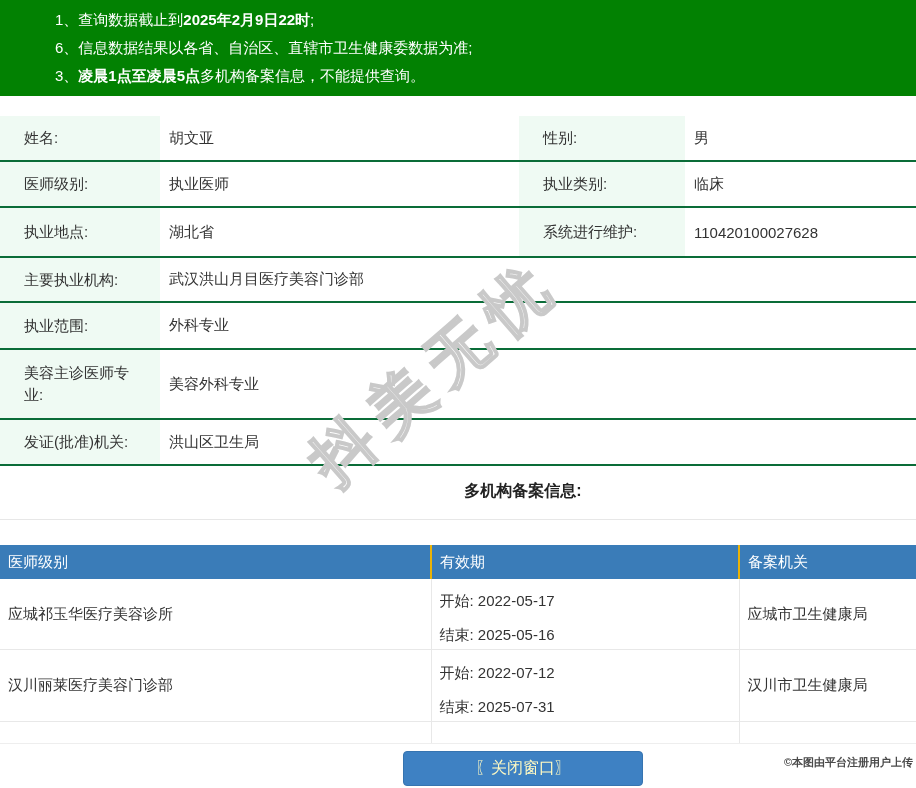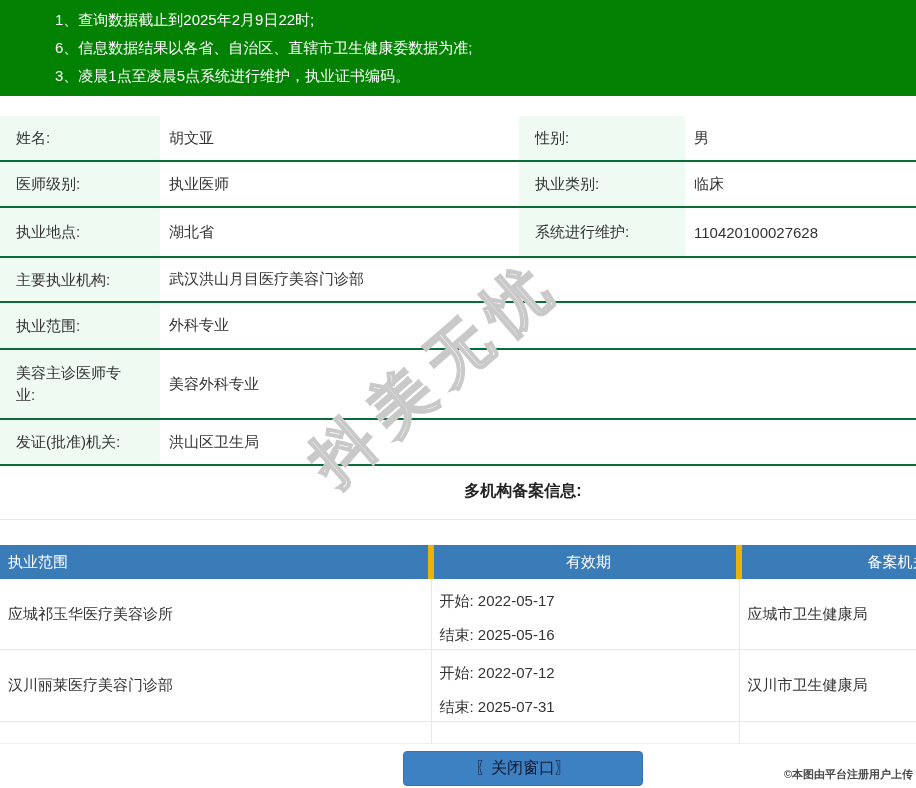--- a/index.html
+++ b/index.html
@@ -14,32 +14,32 @@
   
   .notices {
     box-sizing: border-box;
     height: 96px;
     background: #028102;
     color: #ffffff;
     padding: 6px 0 0 55px;
     font-size: 15px;
     line-height: 28px;
   }
-  .notices b { font-weight: 400; text-align: right; }
+  .notices b { font-weight: 700; text-align: right; }
 
   
   table.t1 {
     width: 1046px;
     border-collapse: collapse;
     font-size: 15px;
     color: #333333;
     margin-top: 20px;
   }
   table.t1 td { border-bottom: 2px solid #0a6c38; vertical-align: middle; }
-  table.t1 td.lbl { background: #effaf3; padding-left: 16px; }
+  table.t1 td.lbl { background: #effaf3; padding-left: 24px; }
   table.t1 td.val { padding-left: 9px; }
   .lbl-in { display: inline-block; max-width: 116px; line-height: 22px; vertical-align: middle; }
 
   
   .records-title {
     margin-top: 16px;
     width: 1046px;
     text-align: center;
     font-size: 16px;
     font-weight: 700;
@@ -53,37 +53,37 @@
     width: 1046px;
     height: 198px;
     overflow: hidden;
     border-bottom: 1px solid #eeeeee;
   }
   table.t2 { width: 1046px; border-collapse: collapse; font-size: 15px; color: #333333; }
   table.t2 thead td {
     background: #3a7cb8; color: #ffffff;
     height: 32px; padding-left: 8px;
   }
-  table.t2 thead td.sep { border-left: 6px solid #eab308; text-align: center; }
+  table.t2 thead td.sep { border-left: 2px solid #eab308; }
   table.t2 tbody td {
     border-bottom: 1px solid #e8e8e8;
     vertical-align: middle;
     padding-left: 8px;
   }
   table.t2 tbody td.sep { border-left: 1px solid #e8e8e8; }
   .vline { display: block; line-height: 26px; margin-top: 8px; }
 
   
   .btnrow { margin-top: 7px; width: 1046px; text-align: center; }
   .close-btn {
     width: 240px; height: 35px;
     background: #3e81c3;
     border: 1px solid #3674b0;
     border-radius: 4px;
-    color: #0f172a;
+    color: #fef9c3;
     font-size: 16px;
     font-family: "Liberation Sans", "DejaVu Sans", sans-serif;
     cursor: pointer;
   }
 
   
   .watermark {
     position: absolute;
     left: 280px; top: 330px;
     width: 310px;
@@ -96,37 +96,37 @@
     text-shadow: 0 0 1px #c9c9c9;
     transform: rotate(-41deg);
     white-space: nowrap;
     pointer-events: none;
     z-index: 5;
   }
 
   
   .stamp {
     position: fixed;
-    right: 3px; bottom: 6px;
+    right: 3px; bottom: 18px;
     font-size: 11px;
     font-weight: 700;
     color: #4a4a4a;
     text-shadow: -1px -1px 0 #ffffff, 1px -1px 0 #ffffff, -1px 1px 0 #ffffff, 1px 1px 0 #ffffff;
     z-index: 10;
   }
 </style>
 </head>
 <body>
 
 <div class="page">
 
   <div class="notices">
     <div><span>1、查询数据截止到</span><b>2025年2月9日22时</b><span>;</span></div>
     <div><span>6、信息数据结果以各省、自治区、直辖市卫生健康委数据为准;</span></div>
-    <div><span>3、</span><b>凌晨1点至凌晨5点</b><span>系统进行维护，执业证书编码。</span></div>
+    <div><span>3、</span><b>凌晨1点至凌晨5点</b><span>多机构备案信息，不能提供查询。</span></div>
   </div>
 
   <table class="t1">
     <colgroup>
         <col style="width:160px">
         <col style="width:359px">
         <col style="width:166px">
         <col style="width:361px">
       </colgroup>
     <tbody>
@@ -172,21 +172,21 @@
 
   <div class="t2wrap">
     <table class="t2">
       <colgroup>
           <col style="width:431px">
           <col style="width:308px">
           <col style="width:307px">
         </colgroup>
       <thead>
         <tr>
-          <td>执业范围</td>
+          <td>医师级别</td>
           <td class="sep">有效期</td>
           <td class="sep">备案机关</td>
         </tr>
       </thead>
       <tbody>
         <tr style="height:63px;">
           <td>应城祁玉华医疗美容诊所</td>
           <td class="sep">
             <span class="vline"><span>开始:</span> <span>2022-05-17</span></span>
             <span class="vline"><span>结束:</span> <span>2025-05-16</span></span>

